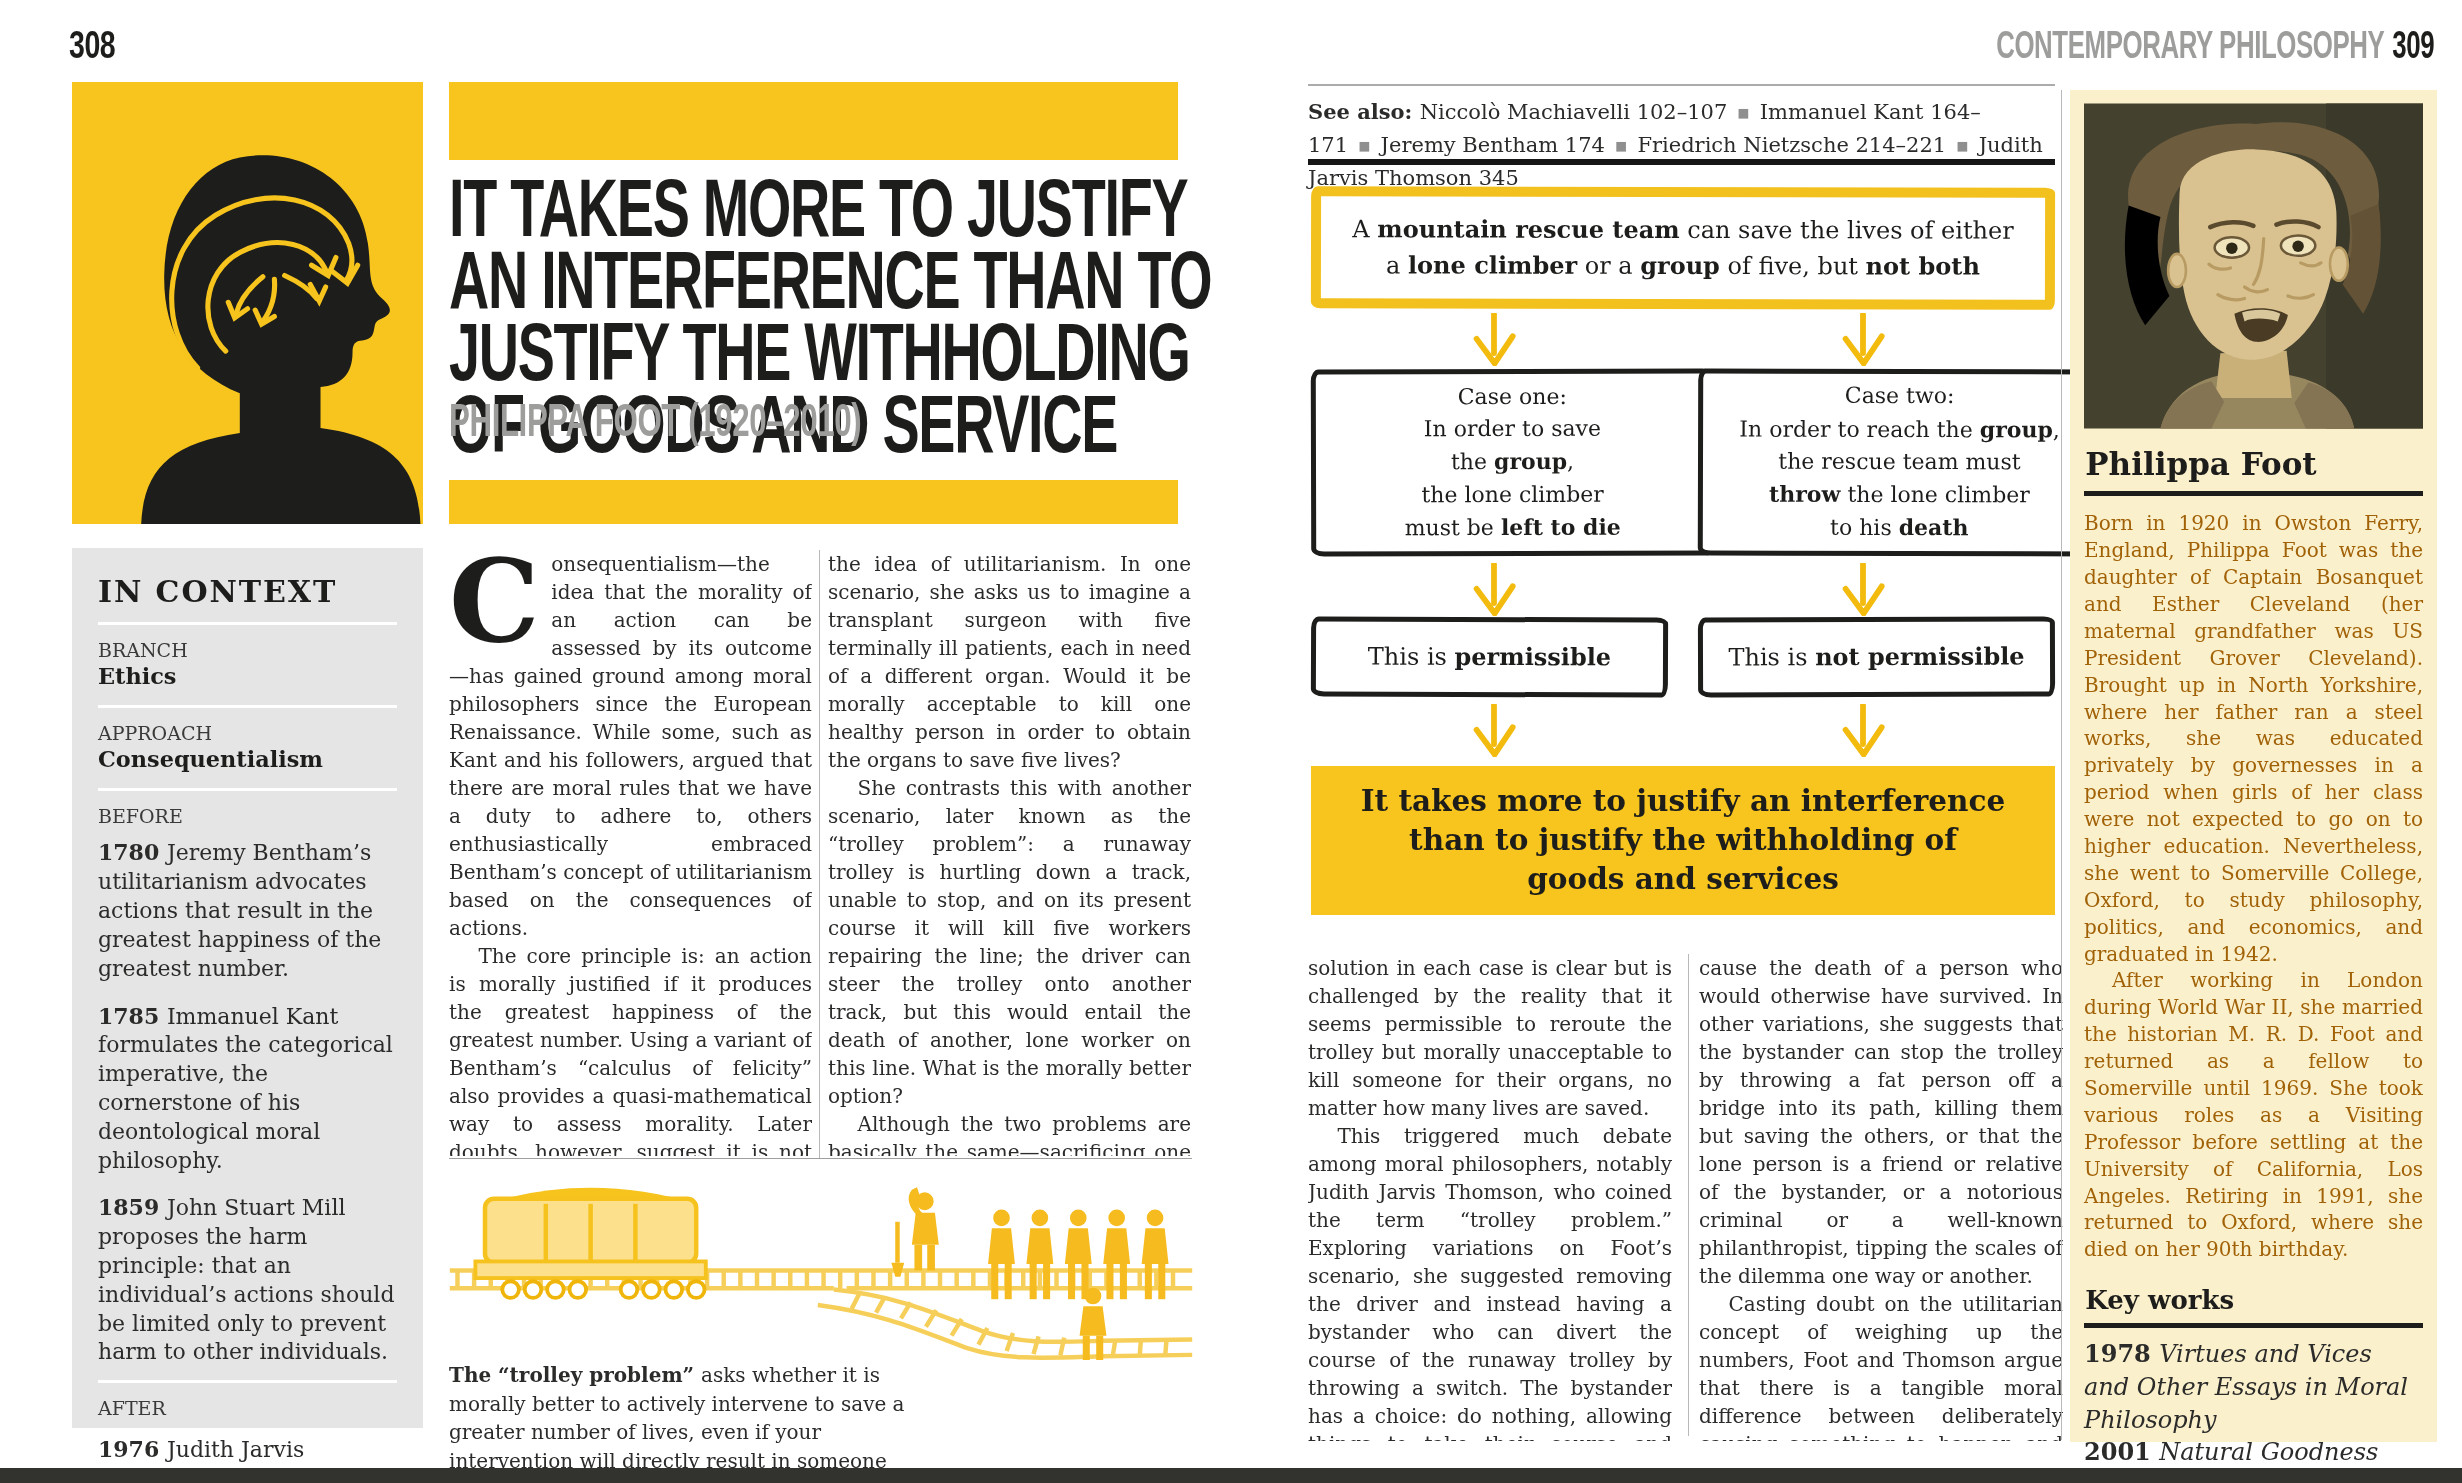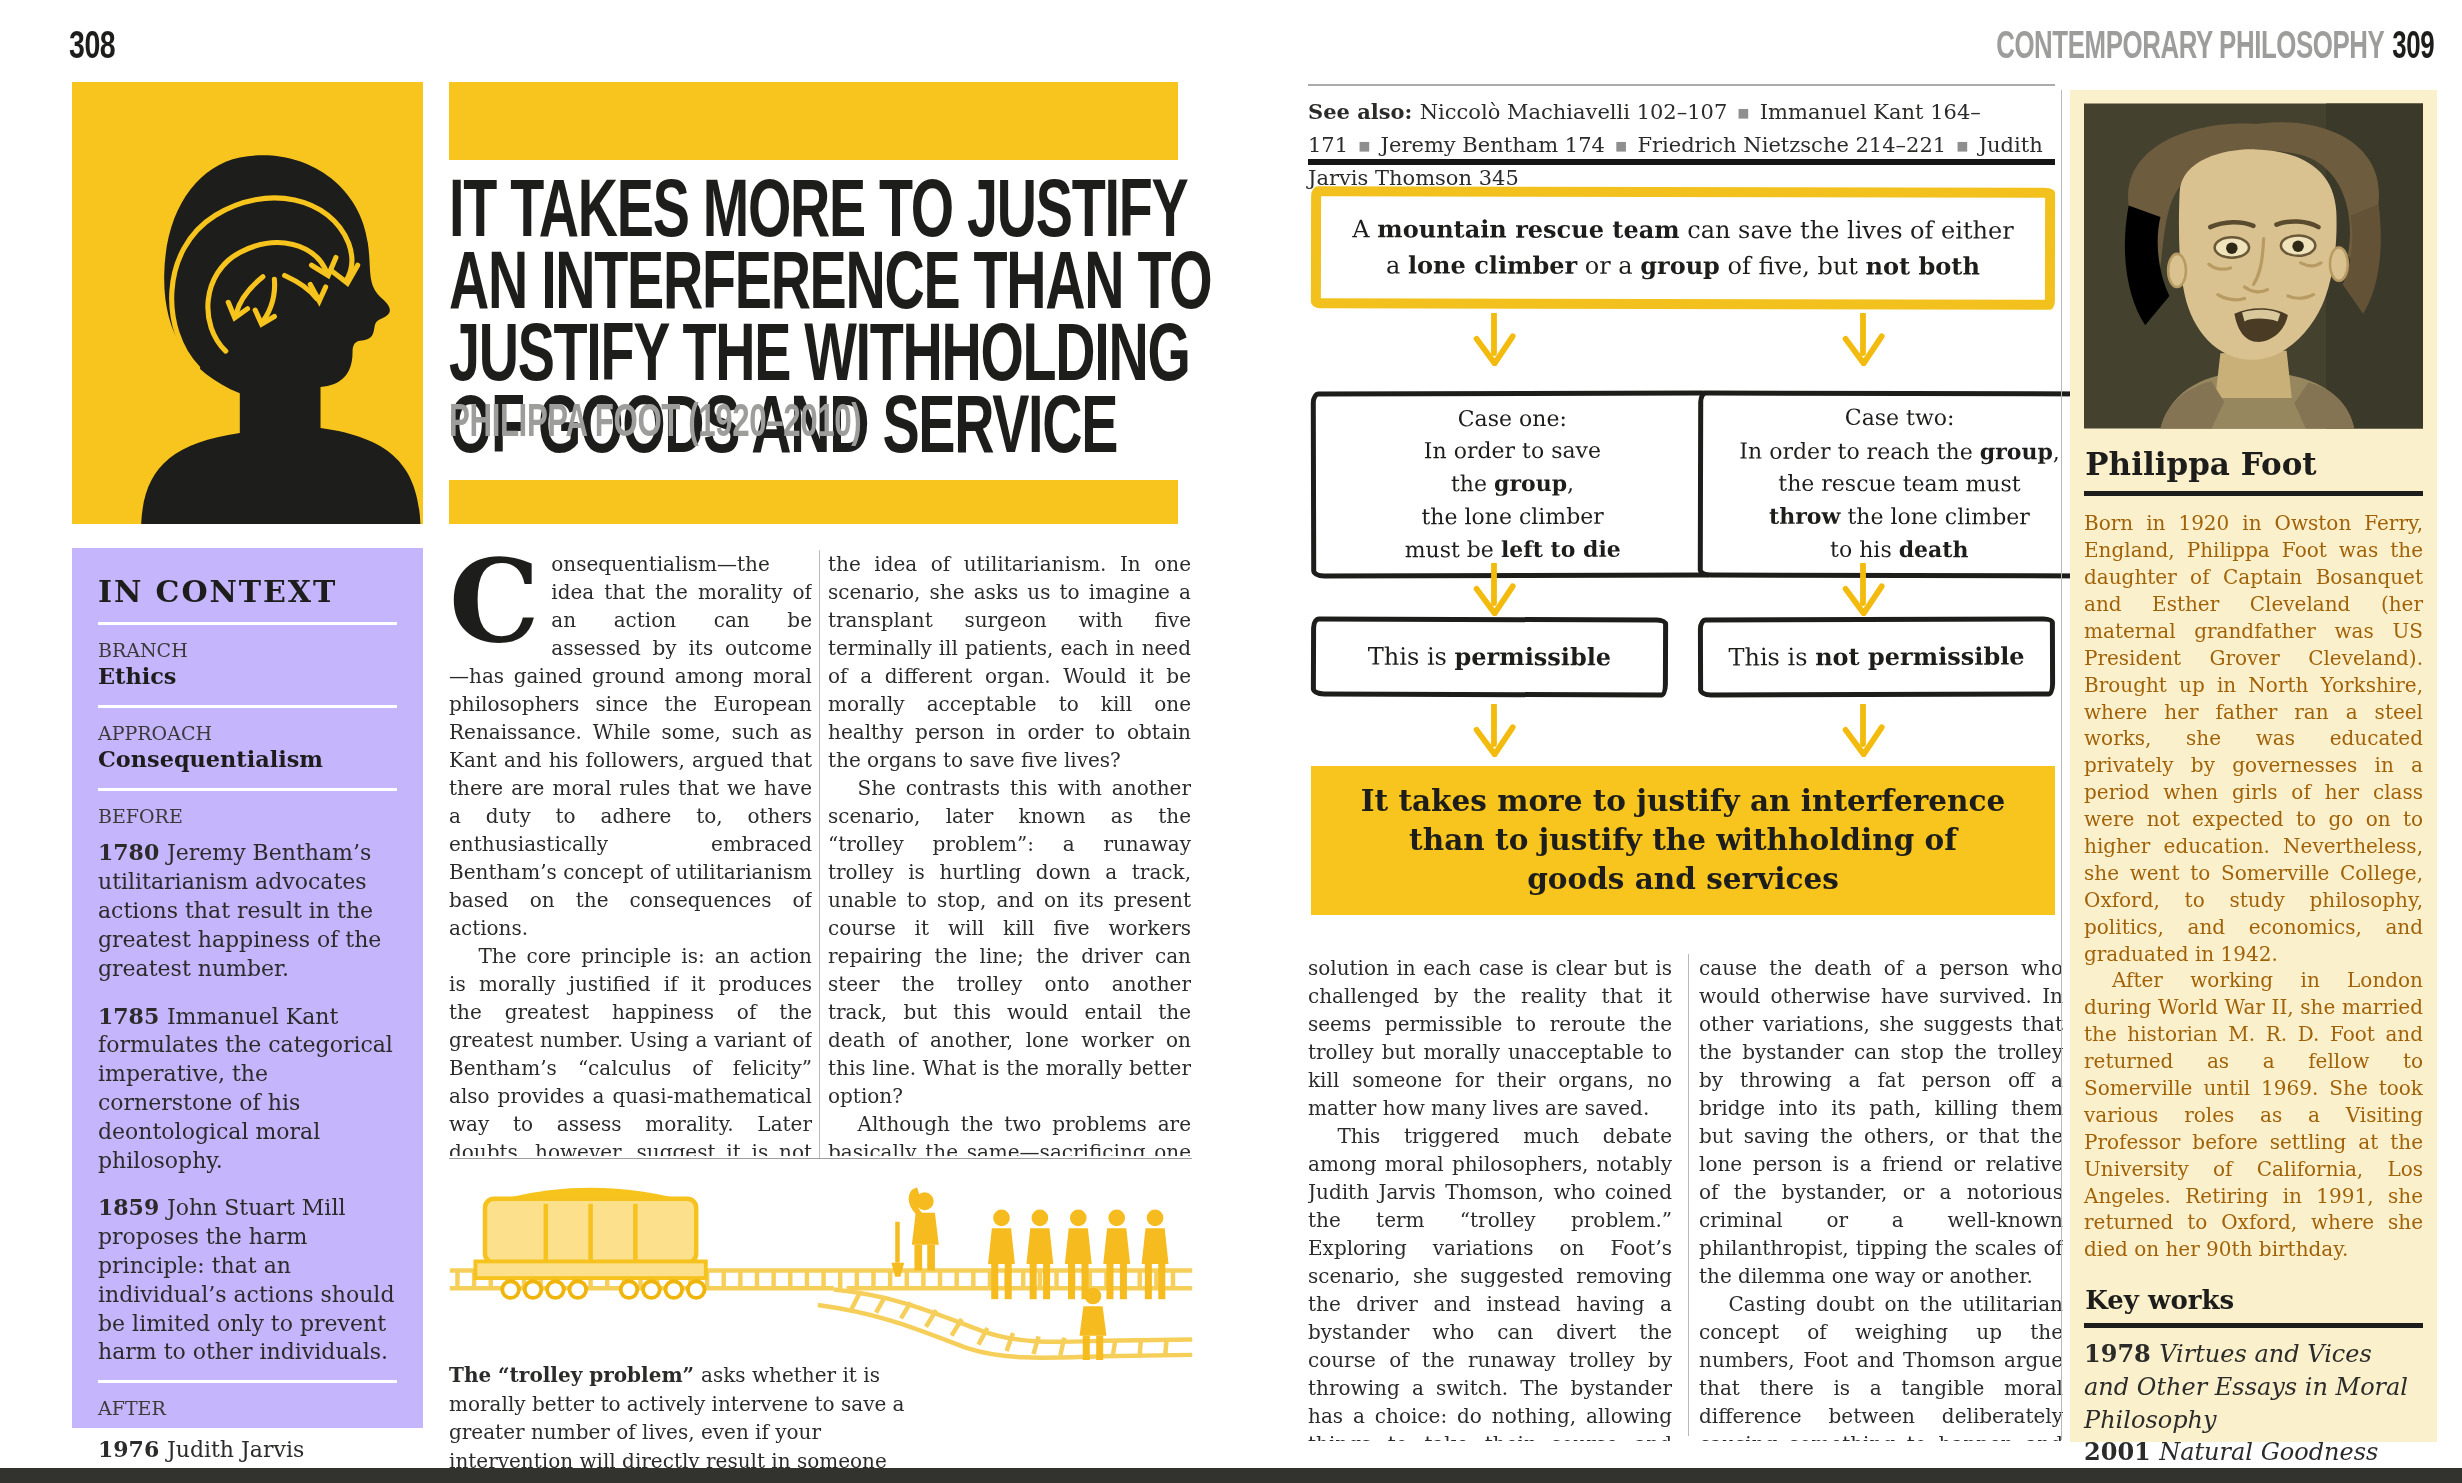--- a/index.html
+++ b/index.html
@@ -20,21 +20,21 @@
   #title-block{left:449px;top:82px;width:729px;height:442px;}
   .ybar{background:#F7C51D;}
   #title-bar-top{left:0;top:0;width:729px;height:78px;}
   #title-lines{left:0;top:90px;width:729px;}
   #title-lines .line{font:700 82px/72px "Liberation Sans",sans-serif;letter-spacing:-1.9px;
       transform:scaleX(.68);transform-origin:0 50%;white-space:nowrap;}
   #title-sub{left:0;top:315px;font:700 46px/46px "Liberation Sans",sans-serif;color:#9d9d9c;
       transform:scaleX(.68);transform-origin:0 0;letter-spacing:-0.6px;white-space:nowrap;}
   #title-bar-bottom{left:0;top:398px;width:729px;height:44px;}
 
-  #context-box{left:72px;top:548px;width:351px;height:880px;background:#c4b5fd;
+  #context-box{left:72px;top:548px;width:351px;height:880px;background:#e5e5e5;
       box-sizing:border-box;padding:23px 26px;}
   #context-box .ctx-head{font-size:30px;font-weight:bold;letter-spacing:1.9px;margin:2.6px 0 13px 0;}
   .rule-white{height:3.2px;background:#ffffff;margin:13px 0;}
   .ctx-label{font-size:19px;line-height:1.3;color:#3a3a39;}
   .ctx-value{font-size:22.4px;line-height:1.3;font-weight:bold;margin-bottom:3.8px;}
   .ctx-items .line{font-size:22px;line-height:1.31;margin-bottom:18px;color:#2b2b2a;}
   .ctx-items .line:last-child{margin-bottom:0;margin-top:14px;}
 
   .bodycol{top:550px;height:606px;overflow:hidden;text-align:justify;}
   .bodycol p{margin:0;font-size:20px;line-height:1.40;color:#2b2b2a;}
@@ -56,21 +56,21 @@
   #seealso-rule-bottom{left:1308px;top:159px;width:747px;height:6.4px;background:#161616;}
 
   .sketch{box-sizing:border-box;border:5.8px solid #1d1d1b;
       border-radius:7.7px 11.5px 6.4px 13px / 11.5px 6.4px 13px 7.7px;background:#fff;}
   .sketch-y{box-sizing:border-box;border:10.3px solid #F3C11D;
       border-radius:6.4px 10.3px 5.1px 9px / 10.3px 5.1px 9px 6.4px;background:#fff;}
   .fc-text{display:flex;flex-direction:column;justify-content:center;height:100%;
       text-align:center;}
   #fc-intro{left:1311px;top:187px;width:744px;height:122px;transform:rotate(.12deg);}
   #fc-intro .line{font-size:24px;line-height:1.5;}
-  .fc-case{top:391px;width:403px;height:187px;}
+  .fc-case{top:369px;width:403px;height:187px;}
   .fc-case .line{font-size:22px;line-height:1.47;}
   #fc-case1{left:1311px;transform:rotate(-.15deg);}
   #fc-case2{left:1698px;transform:rotate(.15deg);}
   .fc-result{top:617px;width:357px;height:80px;}
   .fc-result .line{font-size:24px;line-height:1.4;}
   #fc-result1{left:1311px;transform:rotate(.2deg);}
   #fc-result2{left:1698px;transform:rotate(-.18deg);}
   #fc-conclusion{left:1311px;top:766px;width:744px;height:149px;background:#F7C51D;}
   #fc-conclusion .line{font-size:29.5px;line-height:1.32;font-weight:bold;}
   .fc-arrow{width:58px;height:53px;}

